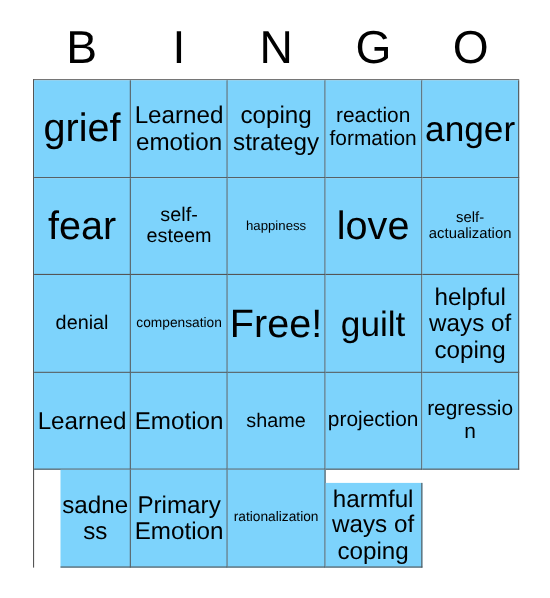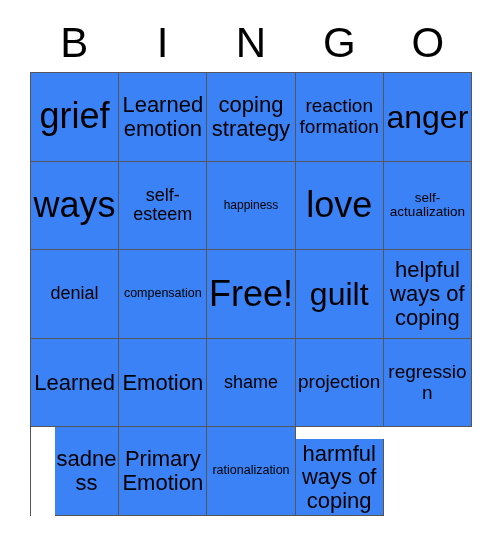--- a/index.html
+++ b/index.html
@@ -62,21 +62,21 @@
     background: #ffffff;
   }
   .cell {
     border-right: 1px solid #555555;
     border-bottom: 1px solid #555555;
     box-sizing: border-box;
     display: flex;
     align-items: center;
     justify-content: center;
     overflow: hidden;
-    background: #3b82f6;
+    background: #7dd3fc;
     padding: 0 1px;
   }
   .cell-text {
     display: block;
     width: 100%;
     text-align: center;
     line-height: 1.08;
     color: #000000;
     word-break: normal;
     overflow-wrap: break-word;
@@ -118,21 +118,21 @@
       <span class="cell-text fs-m">coping strategy</span>
     </div>
     <div class="cell" style="border-right-color: rgb(85, 85, 85); border-bottom-color: rgb(85, 85, 85);">
       <span class="cell-text fs-s">reaction formation</span>
     </div>
     <div class="cell" style="border-right-color: rgb(85, 85, 85); border-bottom-color: rgb(85, 85, 85);">
       <span class="cell-text fs-xl">anger</span>
     </div>
 
     <div class="cell" style="border-right-color: rgb(85, 85, 85); border-bottom-color: rgb(85, 85, 85);">
-      <span class="cell-text fs-xxl">ways</span>
+      <span class="cell-text fs-xxl">fear</span>
     </div>
     <div class="cell" style="border-right-color: rgb(85, 85, 85); border-bottom-color: rgb(85, 85, 85);">
       <span class="cell-text fs-l">self-esteem</span>
     </div>
     <div class="cell" style="border-right-color: rgb(85, 85, 85); border-bottom-color: rgb(85, 85, 85);">
       <span class="cell-text fs-xs">happiness</span>
     </div>
     <div class="cell" style="border-right-color: rgb(85, 85, 85); border-bottom-color: rgb(85, 85, 85);">
       <span class="cell-text fs-xxl">love</span>
     </div>

